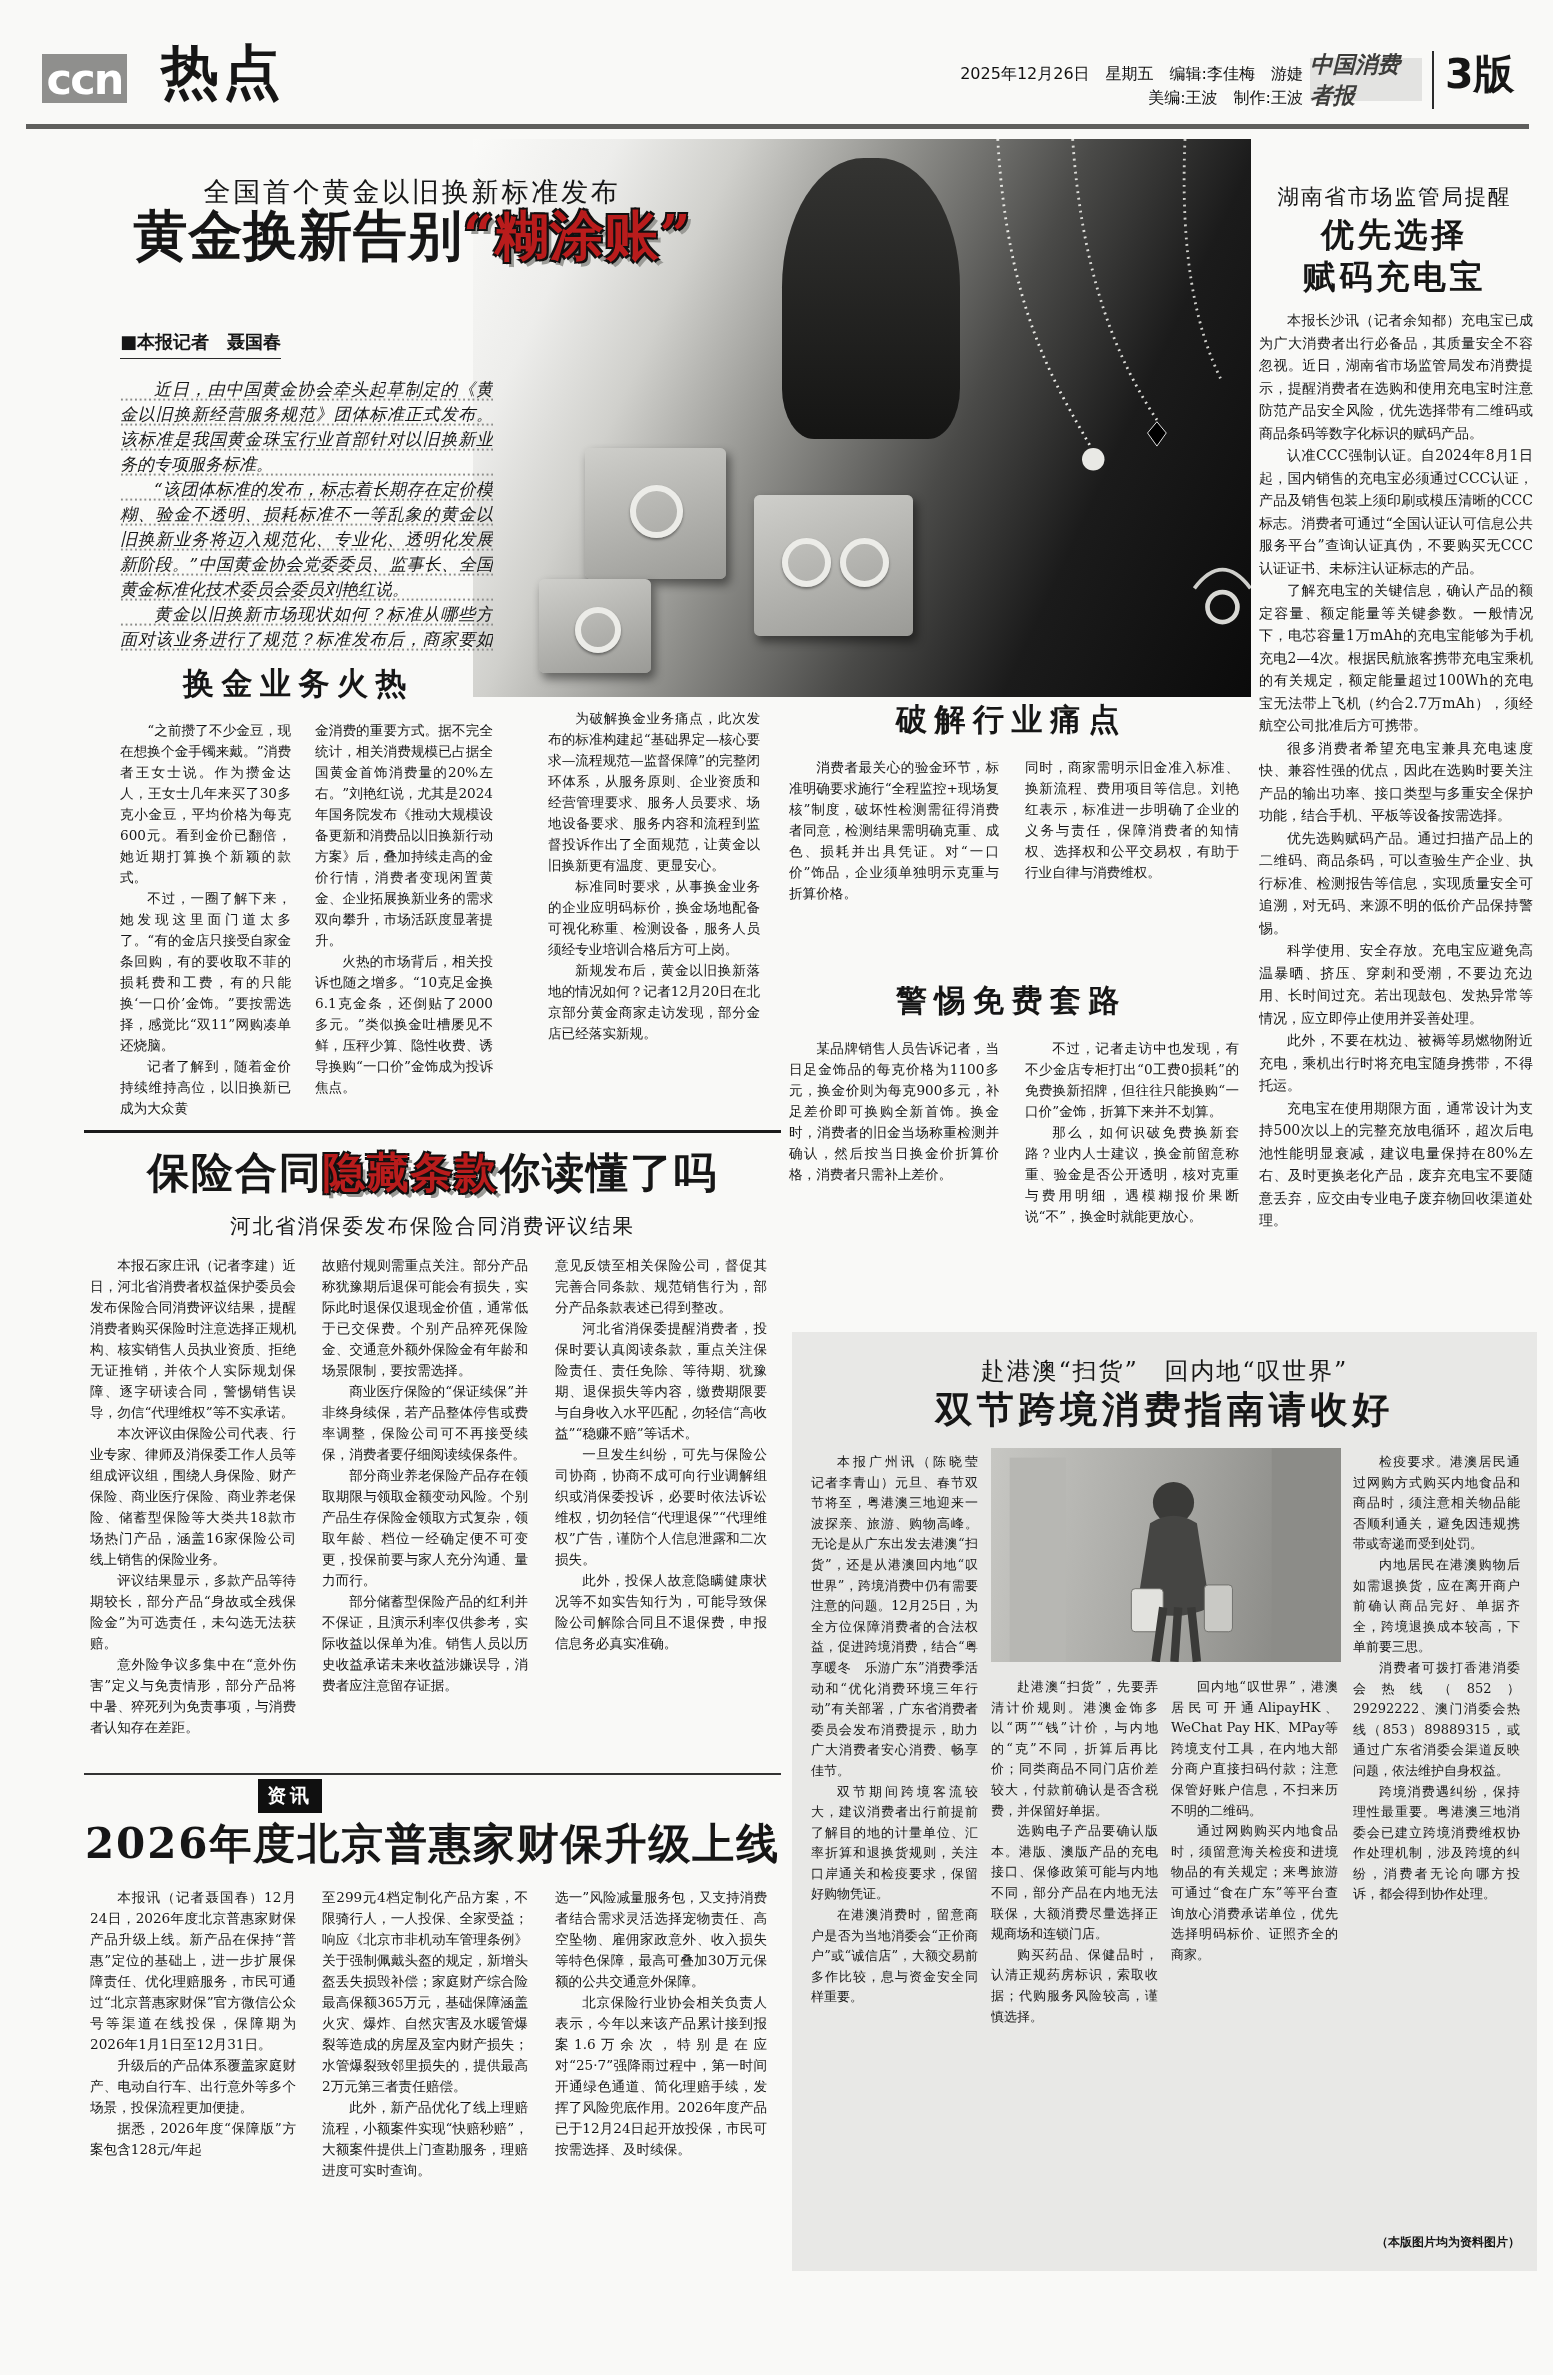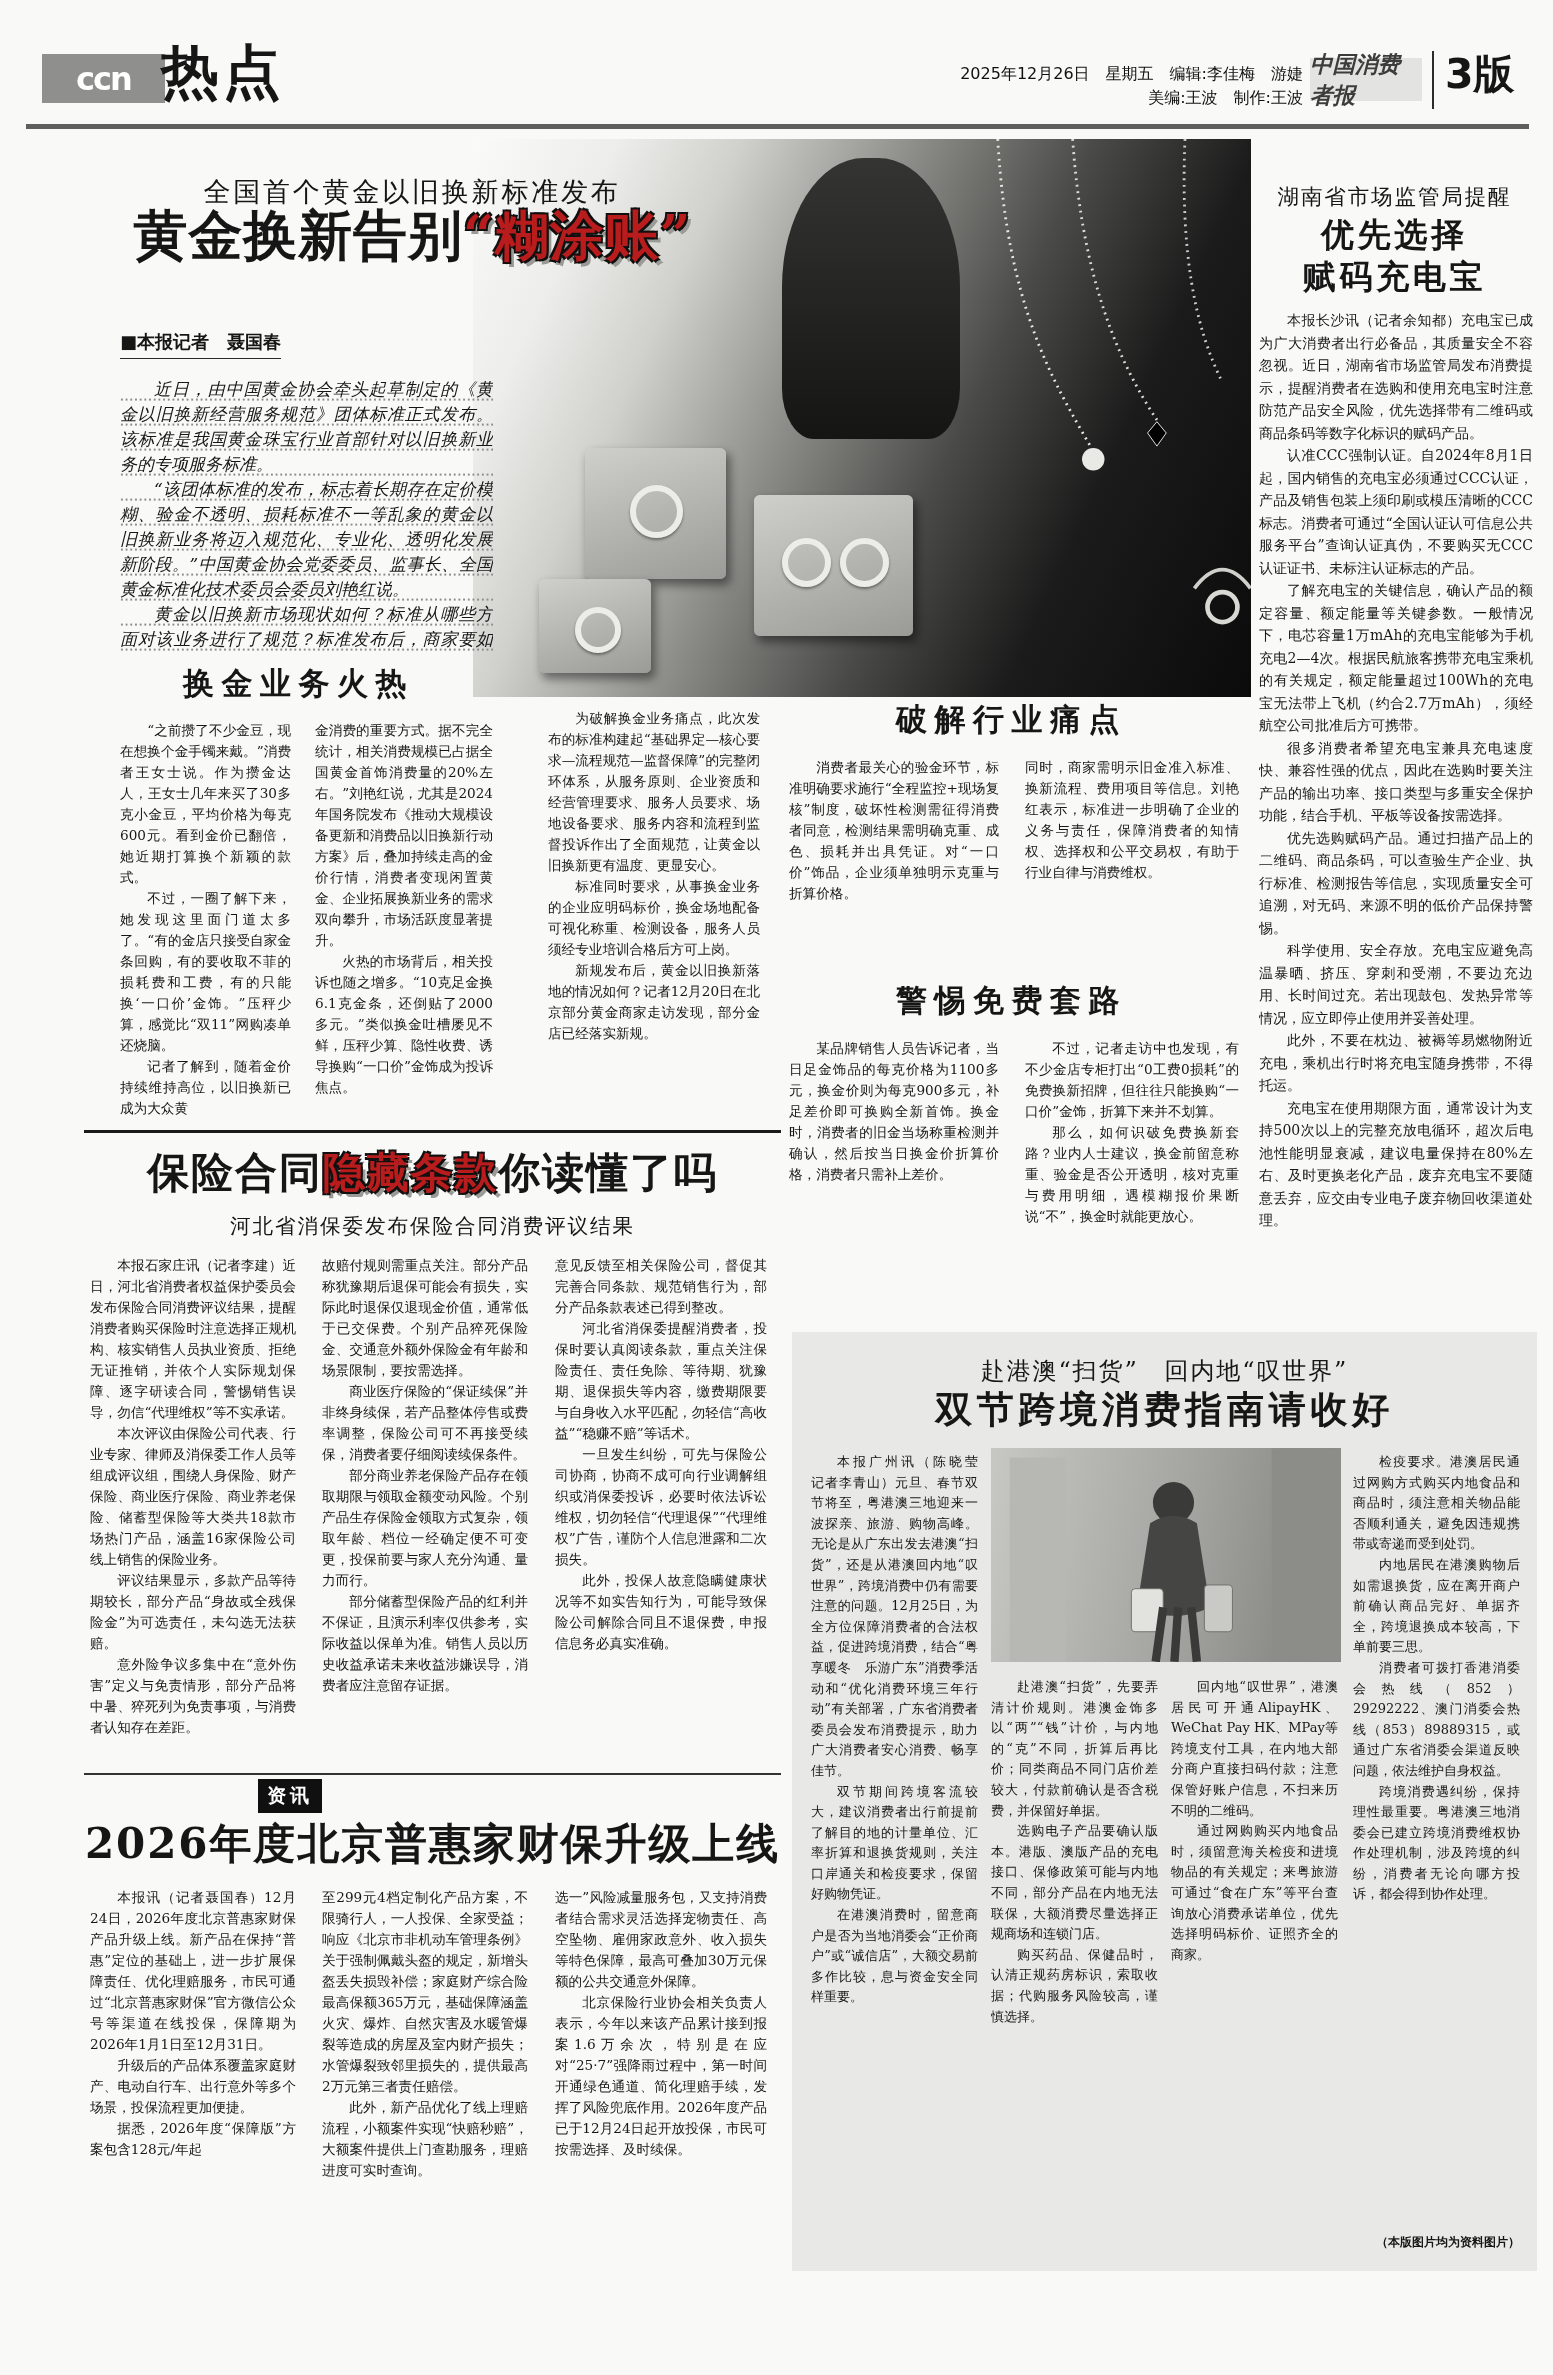--- a/index.html
+++ b/index.html
@@ -1,22 +1,22 @@
 <!DOCTYPE html>
 <html style="font-size:15px"><head>
 <meta charset="utf-8">
 <style>
   html,body{margin:0;padding:0;background:#efefed;}
   .page{position:relative;width:1553px;height:2375px;background:#f9f9f7;overflow:hidden;
         font-family:"DejaVu Serif","Liberation Serif",serif;color:#161616;}
   .abs{position:absolute;}
   .center{text-align:center;}
   
-  #logo{left:42px;top:54px;width:123px;height:49px;background:#8f8f8d;color:#fff;
-        font-family:"DejaVu Sans","Liberation Sans",sans-serif;font-weight:bold;font-size:32px;
+  #logo{left:42px;top:54px;width:85px;height:49px;background:#8f8f8d;color:#fff;
+        font-family:"DejaVu Sans","Liberation Sans",sans-serif;font-weight:bold;font-size:43px;
         display:flex;align-items:center;justify-content:center;letter-spacing:-1.9px;}
   #sectionTitle{left:161px;top:34px;font-family:"DejaVu Sans","Liberation Sans",sans-serif;
         font-weight:900;font-size:58px;letter-spacing:3.7px;text-align:center;}
   #dateline{left:928px;top:62px;width:375px;text-align:right;
         font-family:"DejaVu Sans","Liberation Sans",sans-serif;font-size:16px;line-height:24px;color:#111;}
   #paperName{left:1310px;top:58px;width:112px;height:43px;background:#e3e3e1;color:#3c3c3a;
         font-style:italic;font-weight:bold;font-size:22.5px;display:flex;align-items:center;justify-content:center;}
   #vbar{left:1432px;top:51px;width:1.9px;height:58px;background:#2b2b2b;}
   #pageNo{left:1445px;top:47px;font-family:"DejaVu Sans","Liberation Sans",sans-serif;font-size:41px;font-weight:bold;}
   .rule-main{left:26px;top:124px;width:1503px;height:4.7px;background:#5f5f5d;}
@@ -127,21 +127,21 @@
   <div class="abs" id="goldByline">■本报记者　聂国春</div>
   <div class="abs" id="goldIntro">
       <p class="para">近日，由中国黄金协会牵头起草制定的《黄金以旧换新经营服务规范》团体标准正式发布。该标准是我国黄金珠宝行业首部针对以旧换新业务的专项服务标准。</p>
       <p class="para">“该团体标准的发布，标志着长期存在定价模糊、验金不透明、损耗标准不一等乱象的黄金以旧换新业务将迈入规范化、专业化、透明化发展新阶段。”中国黄金协会党委委员、监事长、全国黄金标准化技术委员会委员刘艳红说。</p>
       <p class="para">黄金以旧换新市场现状如何？标准从哪些方面对该业务进行了规范？标准发布后，商家要如何落地新规？《中国消费者报》记者就此进行了采访。</p>
     </div>
 
   <div class="abs center sec-head" id="s1Head">换金业务火热</div>
   <div class="abs bodycol" id="s1c1">
       <p class="para">“之前攒了不少金豆，现在想换个金手镯来戴。”消费者王女士说。作为攒金达人，王女士几年来买了30多克小金豆，平均价格为每克600元。看到金价已翻倍，她近期打算换个新颖的款式。</p>
-      <p class="para">不过，一圈了解下来，她发现这里面门道太多了。“有的金店只接受自家金条回购，有的要收取不菲的损耗费和工费，有的只能换‘一口价’金饰。”压秤少算，感觉比“双11”网购凑单还烧脑。</p>
+      <p class="para">不过，一圈了解下来，她发现这里面门道太多了。“有的金店只接受自家金条回购，有的要收取不菲的损耗费和工费，有的只能换‘一口价’金饰。”要按需选择，感觉比“双11”网购凑单还烧脑。</p>
       <p class="para">记者了解到，随着金价持续维持高位，以旧换新已成为大众黄</p>
     </div>
   <div class="abs bodycol cont" id="s1c2">
       <p class="para">金消费的重要方式。据不完全统计，相关消费规模已占据全国黄金首饰消费量的20%左右。”刘艳红说，尤其是2024年国务院发布《推动大规模设备更新和消费品以旧换新行动方案》后，叠加持续走高的金价行情，消费者变现闲置黄金、企业拓展换新业务的需求双向攀升，市场活跃度显著提升。</p>
       <p class="para">火热的市场背后，相关投诉也随之增多。“10克足金换6.1克金条，还倒贴了2000多元。”类似换金吐槽屡见不鲜，压秤少算、隐性收费、诱导换购“一口价”金饰成为投诉焦点。</p>
     </div>
 
   <div class="abs bodycol" id="s2cA">
       <p class="para">为破解换金业务痛点，此次发布的标准构建起“基础界定—核心要求—流程规范—监督保障”的完整闭环体系，从服务原则、企业资质和经营管理要求、服务人员要求、场地设备要求、服务内容和流程到监督投诉作出了全面规范，让黄金以旧换新更有温度、更显安心。</p>
       <p class="para">标准同时要求，从事换金业务的企业应明码标价，换金场地配备可视化称重、检测设备，服务人员须经专业培训合格后方可上岗。</p>

